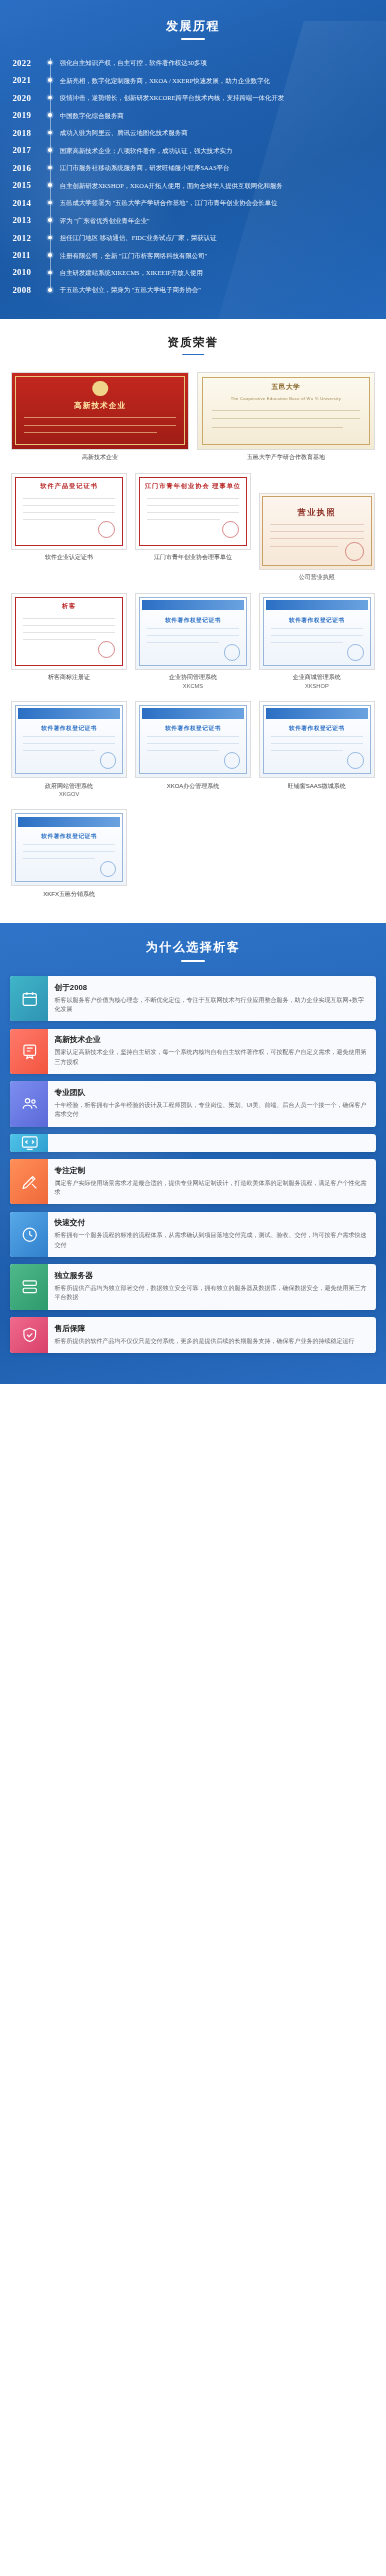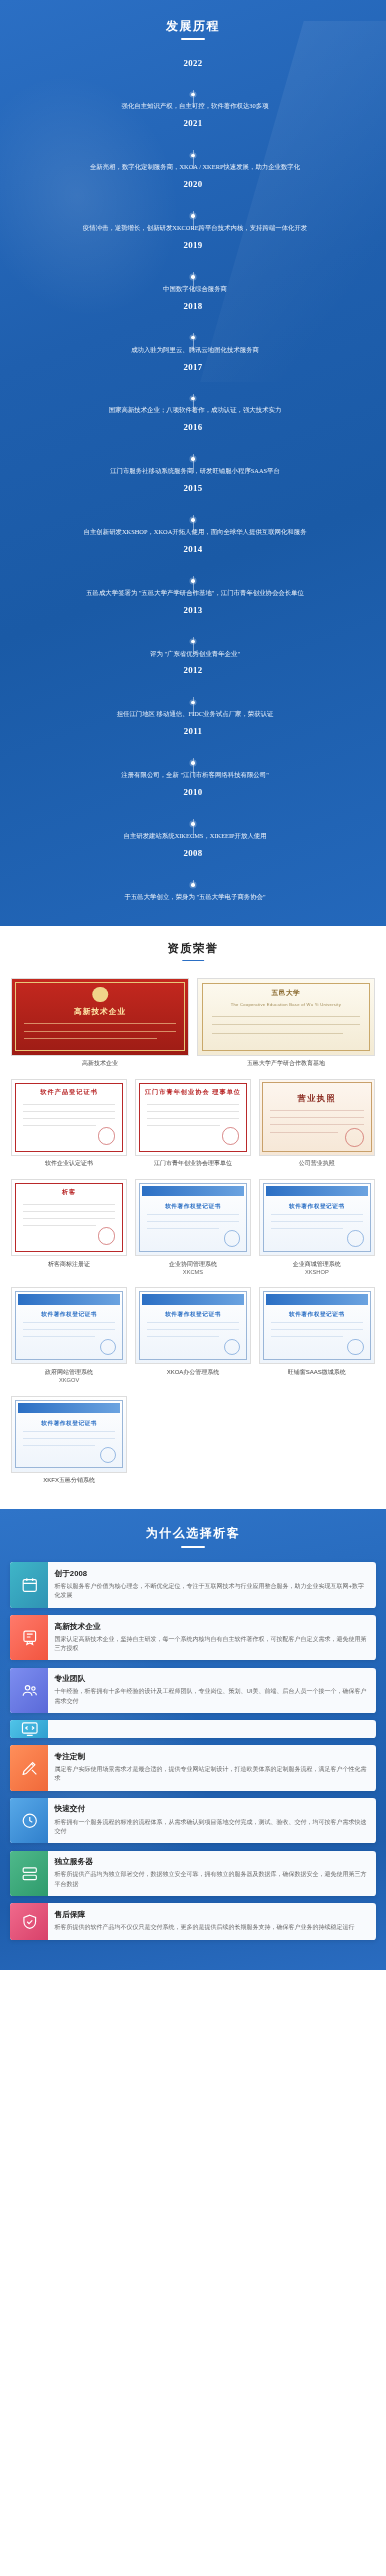--- a/index.html
+++ b/index.html
@@ -55,21 +55,20 @@
 
   .timeline-list {
     position: relative;
     z-index: 2;
     padding: 0 12.4px;
   }
   .tl-row {
     display: flex;
     align-items: center;
     padding: 3.6px 0;
-    flex-direction: column;
   }
   .tl-year {
     flex: 0 0 32px;
     font-size: 8.8px;
     font-weight: bold;
     color: #ffffff;
     line-height: 10.3px;
     text-align: left;
     letter-spacing: 0.3px;
   }
@@ -215,21 +214,21 @@
   }
   .c-white .ln {
     position: absolute; left: 11.3px; right: 11.3px; height: 1px; background: #e3e3e3;
   }
   .c-white .stamp {
     position: absolute; right: 11.3px; bottom: 10.3px;
     width: 17.5px; height: 17.5px; border-radius: 50%;
     border: 1px solid rgba(185,41,42,0.55);
   }
 
-  .c-lic { background: linear-gradient(#fdf6ef, #f6e7d6); }
+  .c-lic { background: linear-gradient(#fdf6ef, #f6e7d6); margin-top: 20px; }
   .c-lic .frame { position: absolute; inset: 2.6px; border: 1px solid #c8a06a; }
   .c-lic .hdr {
     position: absolute; top: 13.4px; left: 0; right: 0; text-align: center;
     font-size: 8.2px; font-weight: bold; color: #8d2f24; letter-spacing: 1.5px;
   }
   .c-lic .ln { position: absolute; left: 10.3px; right: 10.3px; height: 1px; background: rgba(141,47,36,0.18); }
   .c-lic .stamp {
     position: absolute; right: 10.3px; bottom: 8.2px;
     width: 18.5px; height: 18.5px; border-radius: 50%;
     border: 1px solid rgba(185,41,42,0.5);

